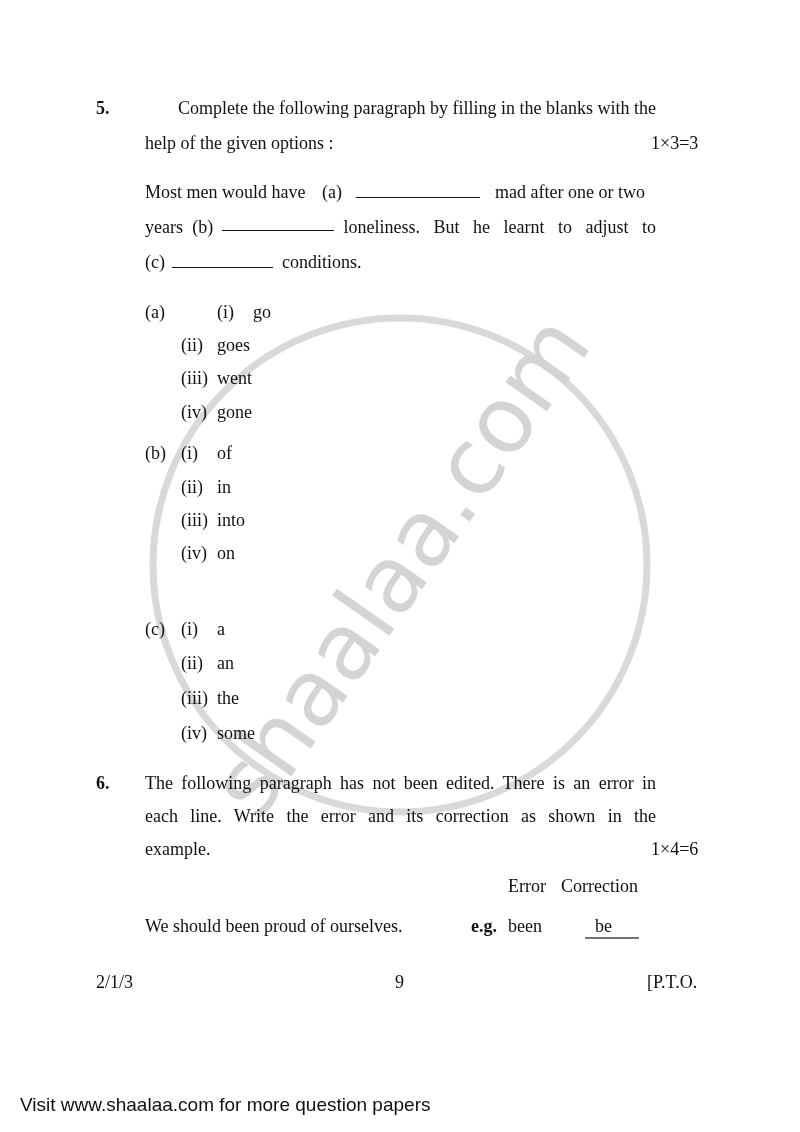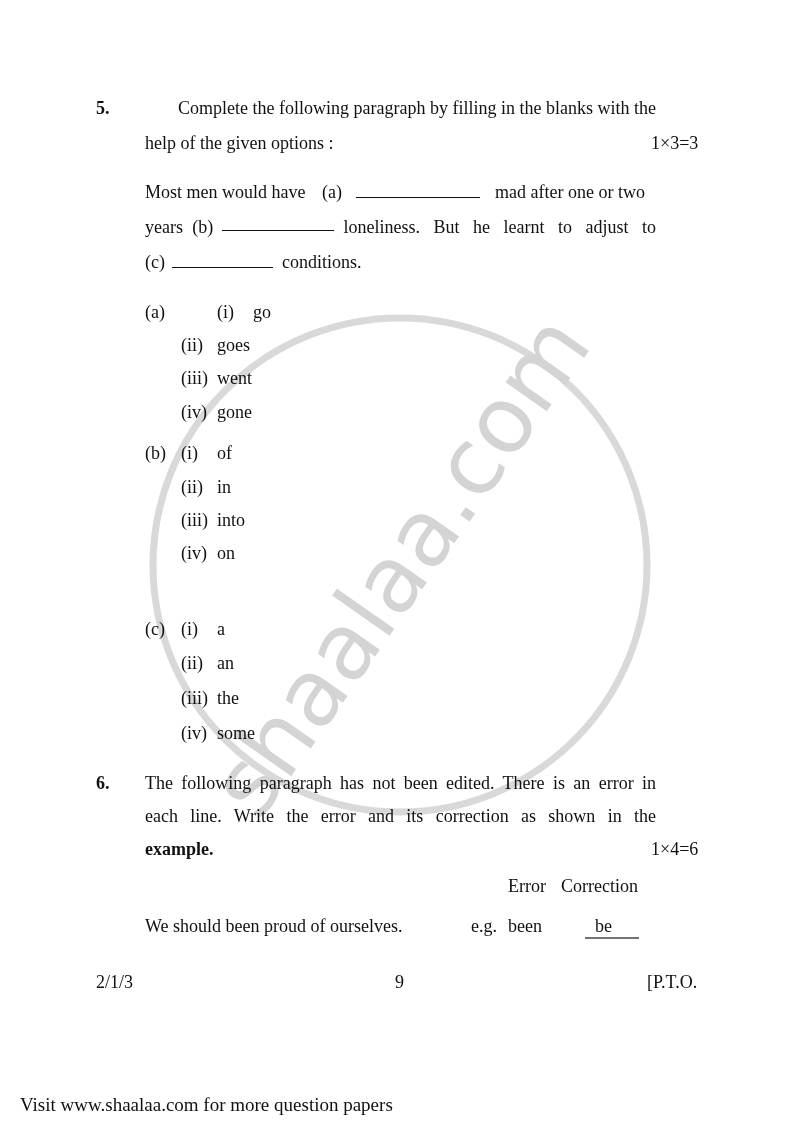--- a/index.html
+++ b/index.html
@@ -4,21 +4,21 @@
   <style>
     html, body { margin: 0; padding: 0; background: #ffffff; }
     body { width: 800px; height: 1132px; position: relative; overflow: hidden;
            font-family: "Liberation Serif", "DejaVu Serif", serif; color: #111; }
     .abs { position: absolute; white-space: nowrap; }
     .t { font-size: 18px; line-height: 22px; }
     .qnum { font-weight: bold; }
     .justify { text-align: justify; text-align-last: justify; white-space: normal; }
     .blank { display: inline-block; border-bottom: 1px solid #111; height: 14px; vertical-align: baseline; }
     .watermark { position: absolute; left: 0; top: 0; pointer-events: none; }
-    .footer-note { font-family: Liberation Serif, serif; font-size: 19px; text-align: right; }
+    .footer-note { font-family: Liberation Sans, sans-serif; font-size: 19px; text-align: right; }
     .opt-roman { display: inline-block; width: 36px; }
     .underline-ans { display: inline-block; border-bottom: 2px solid #737373; width: 54px; padding-left: 10px; box-sizing: border-box; }
   </style>
 </head>
 <body>
 
 <svg class="watermark" width="800" height="1132" viewBox="0 0 800 1132">
   <circle cx="400" cy="565" r="247" fill="none" stroke="#d9d9d9" stroke-width="7"></circle>
   <text x="400" y="565" fill="#d4d4d4" font-family="DejaVu Sans, sans-serif" font-size="92" text-anchor="middle" transform="rotate(-55 400 565) translate(0 32)">shaalaa.com</text>
 </svg>
@@ -69,28 +69,28 @@
     <div class="abs t" style="left:181px; top:652px;"><span class="opt-roman">(ii)</span><span>an</span></div>
     <div class="abs t" style="left:181px; top:687px;"><span class="opt-roman">(iii)</span><span>the</span></div>
     <div class="abs t" style="left:181px; top:722px;"><span class="opt-roman">(iv)</span><span>some</span></div>
   </div>
 </div>
 
 <div>
   <span class="abs t qnum" style="left:96px; top:772px;">6.</span>
   <span class="abs t justify" style="left:145px; top:772px; width:511px;">The following paragraph has not been edited. There is an error in</span>
   <span class="abs t justify" style="left:145px; top:805px; width:511px;">each line. Write the error and its correction as shown in the</span>
-  <span class="abs t" style="left:145px; top:838px;font-weight:bold;">example.</span>
+  <span class="abs t" style="left:145px; top:838px;">example.</span>
   <span class="abs t" style="left:651px; top:838px;">1×4=6</span>
 
   <span class="abs t" style="left:508px; top:875px;">Error</span>
   <span class="abs t" style="left:561px; top:875px;">Correction</span>
 
   <span class="abs t" style="left:145px; top:915px;">We should been proud of ourselves.</span>
-  <span class="abs t" style="left:471px; top:915px;">e.g.</span>
+  <span class="abs t" style="left:471px; top:915px;font-weight:bold;">e.g.</span>
   <span class="abs t" style="left:508px; top:915px;">been</span>
   <span class="abs t underline-ans" style="left:585px; top:915px;">be</span>
 </div>
 
 <div>
   <span class="abs t" style="left:96px; top:971px;">2/1/3</span>
   <span class="abs t" style="left:395px; top:971px;">9</span>
   <span class="abs t" style="left:647px; top:971px;">[P.T.O.</span>
 </div>
 

